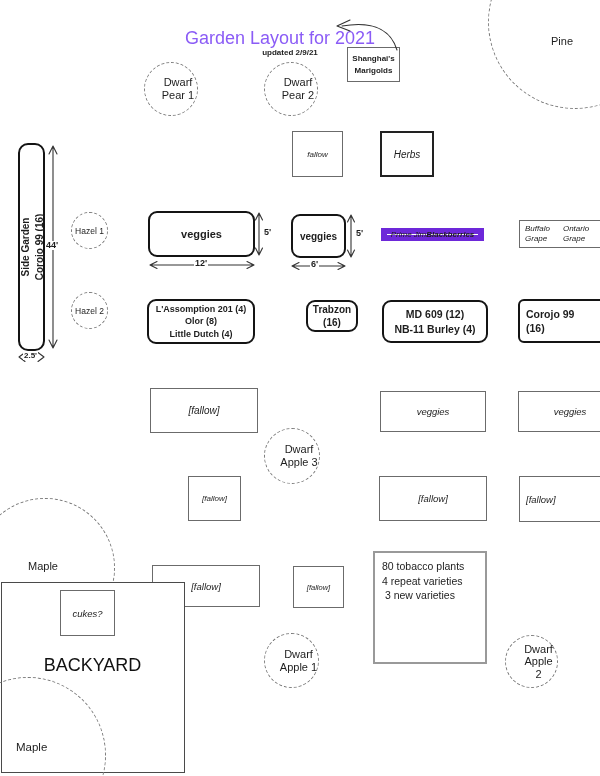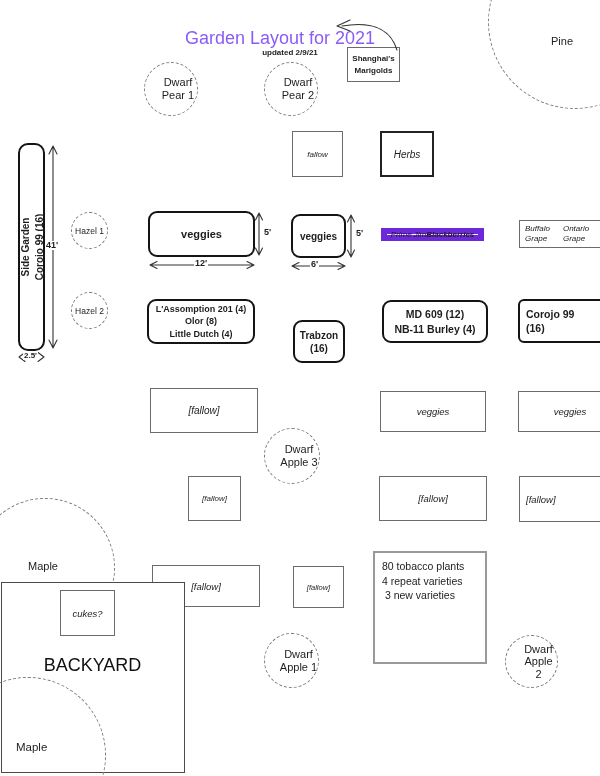--- a/index.html
+++ b/index.html
@@ -68,21 +68,21 @@
   <div class="abs thin" style="left:519px;top:220px;width:101px;height:28px;box-sizing:border-box;display:flex;gap:13px;padding:3px 0 0 5px;">
     <span class="ml it" style="font-size:8px;line-height:1.3;">Buffalo
 Grape</span>
     <span class="ml it" style="font-size:8px;line-height:1.3;">Ontario
 Grape</span>
   </div>
 
   <div class="abs box thick ml" style="left:147px;top:299px;width:108px;height:45px;font-size:9px;line-height:1.35;">L'Assomption 201 (4)
 Olor (8)
 Little Dutch (4)</div>
-  <div class="abs box thick ml" style="left:293px;top:300px;width:52px;height:43px;font-size:10px;line-height:1.3;margin-top:20px;">Trabzon
+  <div class="abs box thick ml" style="left:306px;top:300px;width:52px;height:32px;font-size:10px;line-height:1.3;">Trabzon
 (16)</div>
   <div class="abs box thick ml" style="left:382px;top:300px;width:106px;height:43px;font-size:10.5px;line-height:1.35;">MD 609 (12)
 NB-11 Burley (4)</div>
   <div class="abs box thick ml" style="left:518px;top:299px;width:104px;height:44px;font-size:10.5px;line-height:1.35;border-radius:6px;justify-content:flex-start;text-align:left;padding-left:6px;">Corojo 99
 (16)</div>
 
   <div class="abs box thin it" style="left:150px;top:388px;width:108px;height:45px;font-size:10px;">[fallow]</div>
   <div class="abs box thin it" style="left:380px;top:391px;width:106px;height:41px;font-size:9.5px;">veggies</div>
   <div class="abs box thin it" style="left:518px;top:391px;width:104px;height:41px;font-size:9.5px;">veggies</div>
 
@@ -111,21 +111,21 @@
 
   <div class="abs circle" style="left:264px;top:633px;width:55px;height:55px;">
     <span class="ml lbl" style="font-size:11px;">Dwarf
 Apple 1</span>
   </div>
   <div class="abs circle" style="left:505px;top:635px;width:53px;height:53px;">
     <span class="ml lbl" style="font-size:11px;">Dwarf
 Apple 2</span>
   </div>
 
-  <div class="abs dim" style="left:45px;top:241px;font-size:9px;">41'</div>
+  <div class="abs dim" style="left:45px;top:241px;font-size:9px;">44'</div>
   <div class="abs dim" style="left:23px;top:352px;font-size:8px;">2.5'</div>
   <div class="abs dim" style="left:263px;top:228px;font-size:9px;">5'</div>
   <div class="abs dim" style="left:194px;top:259px;font-size:9px;">12'</div>
   <div class="abs dim" style="left:355px;top:229px;font-size:9px;">5'</div>
   <div class="abs dim" style="left:310px;top:260px;font-size:9px;">6'</div>
 
   <svg class="overlay" width="600" height="776" viewBox="0 0 600 776">
     <g fill="none" stroke="#333" stroke-width="1.1" stroke-linecap="round" stroke-linejoin="round">
       <path d="M397,50 C392,33 377,20 342,26"></path>
       <path d="M350,20 L337,26 L350,31"></path>

